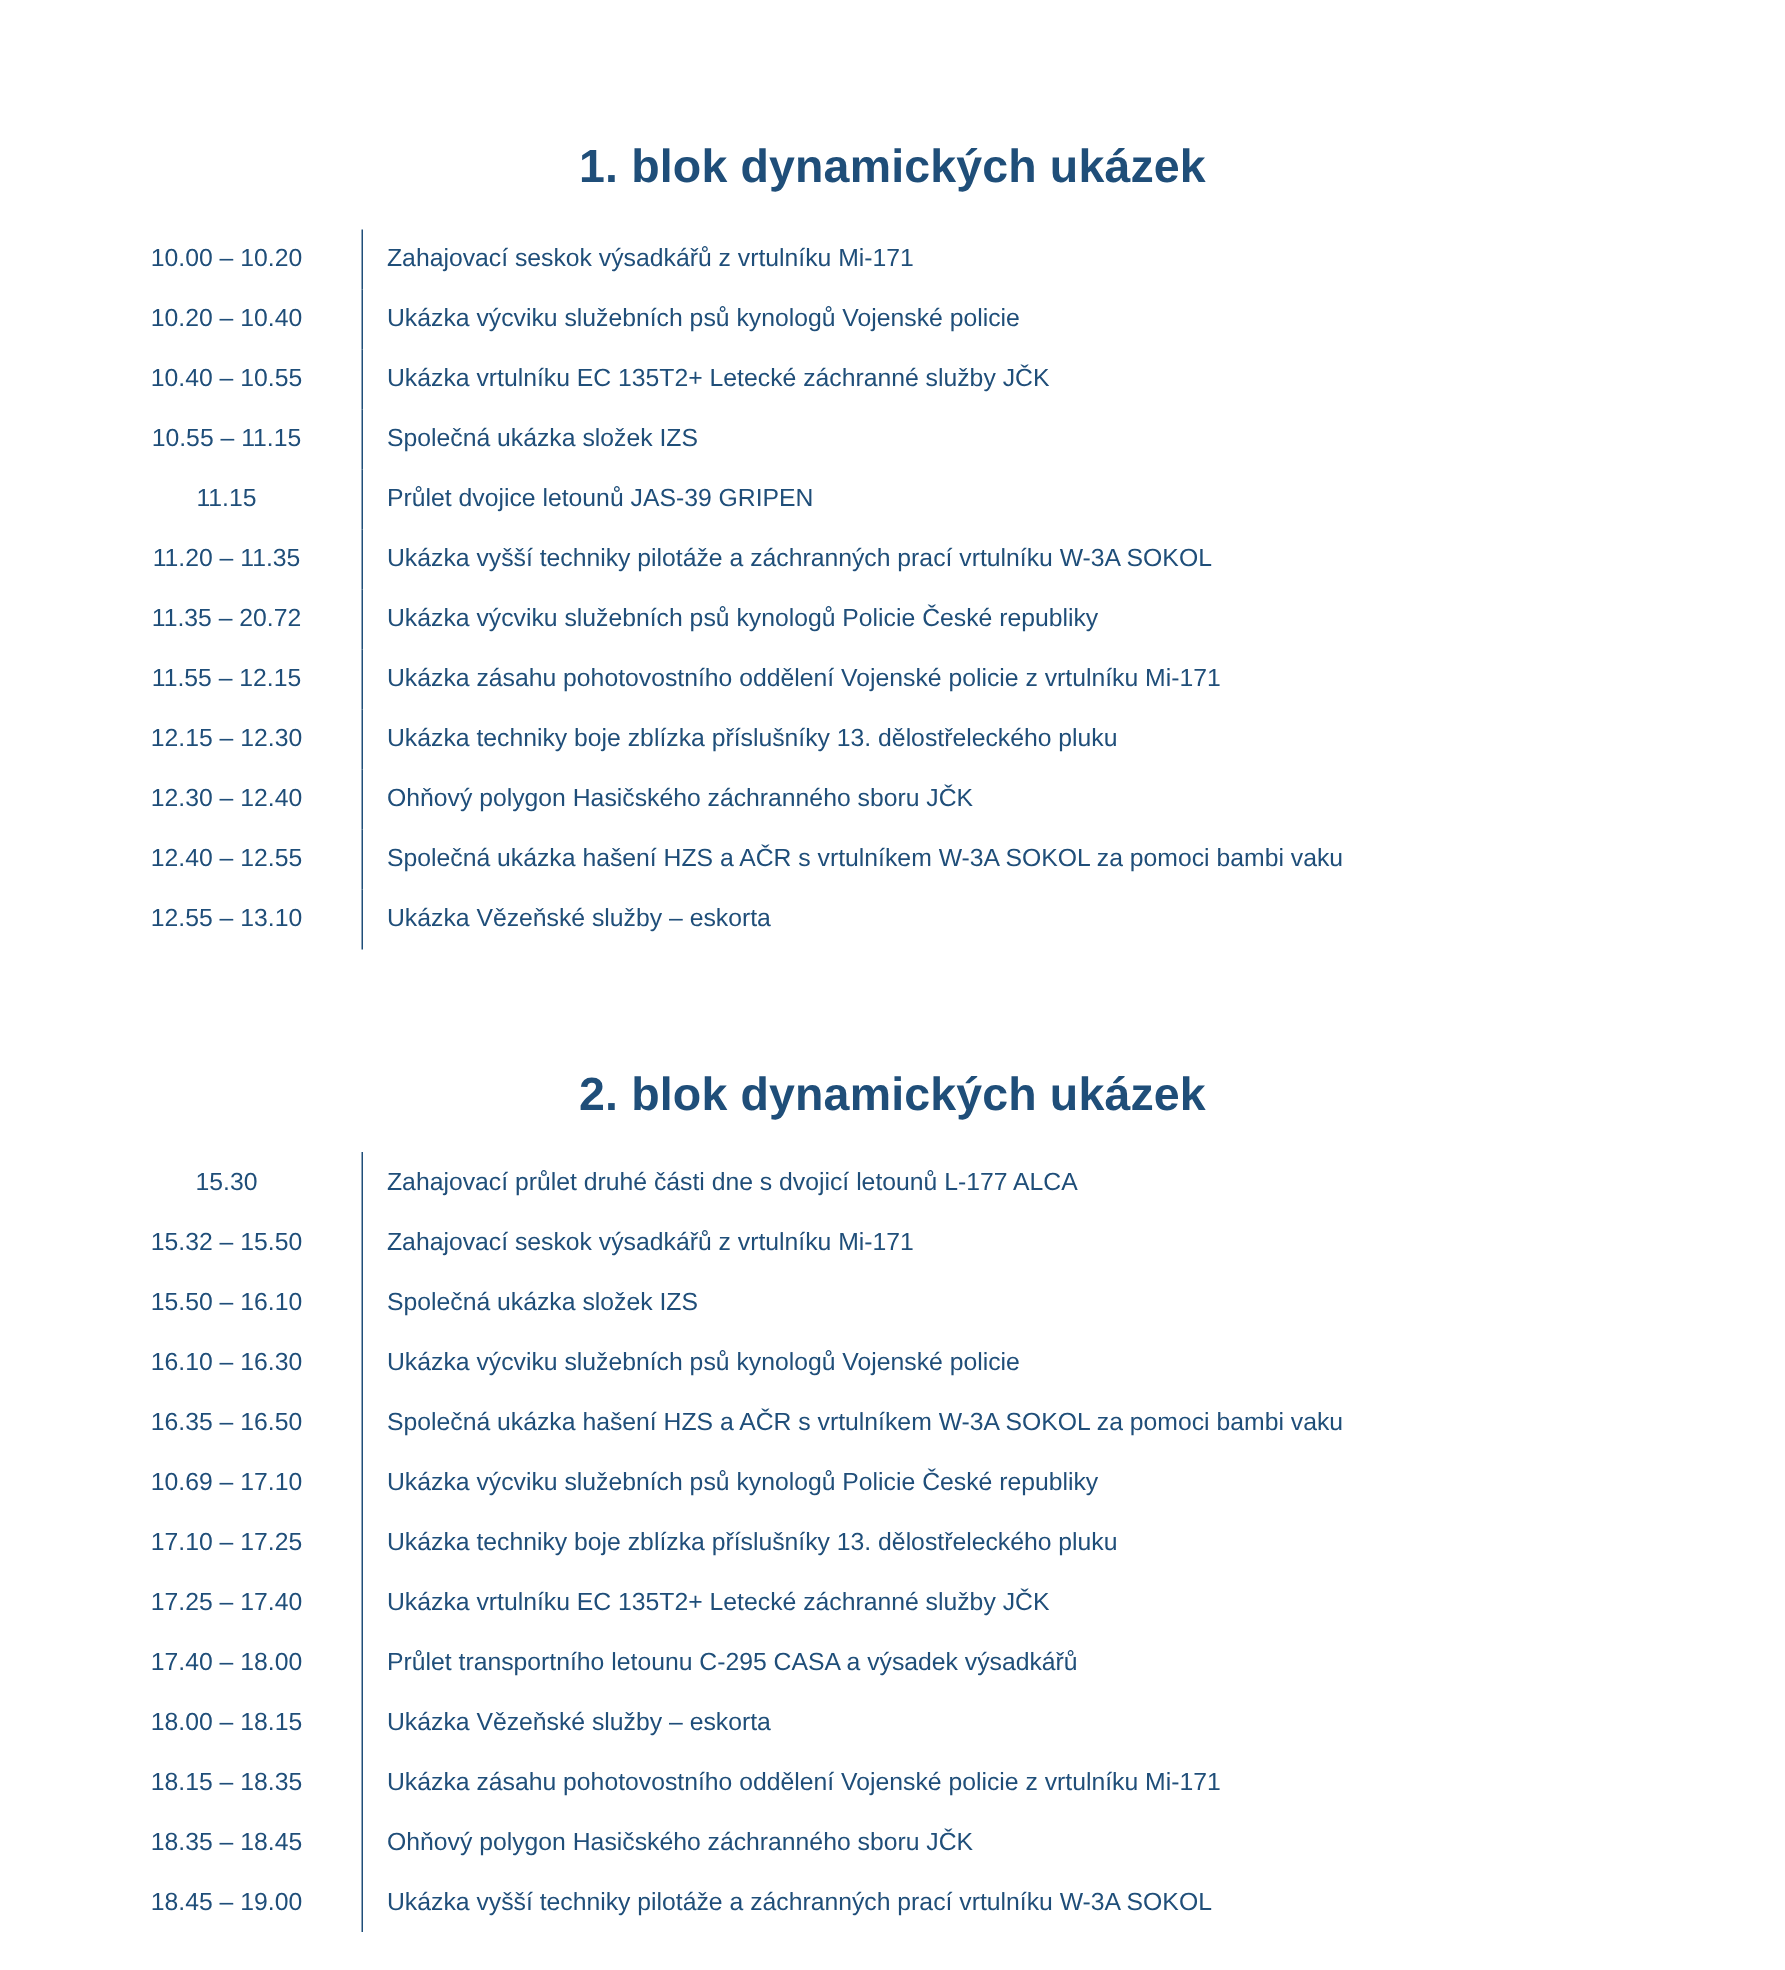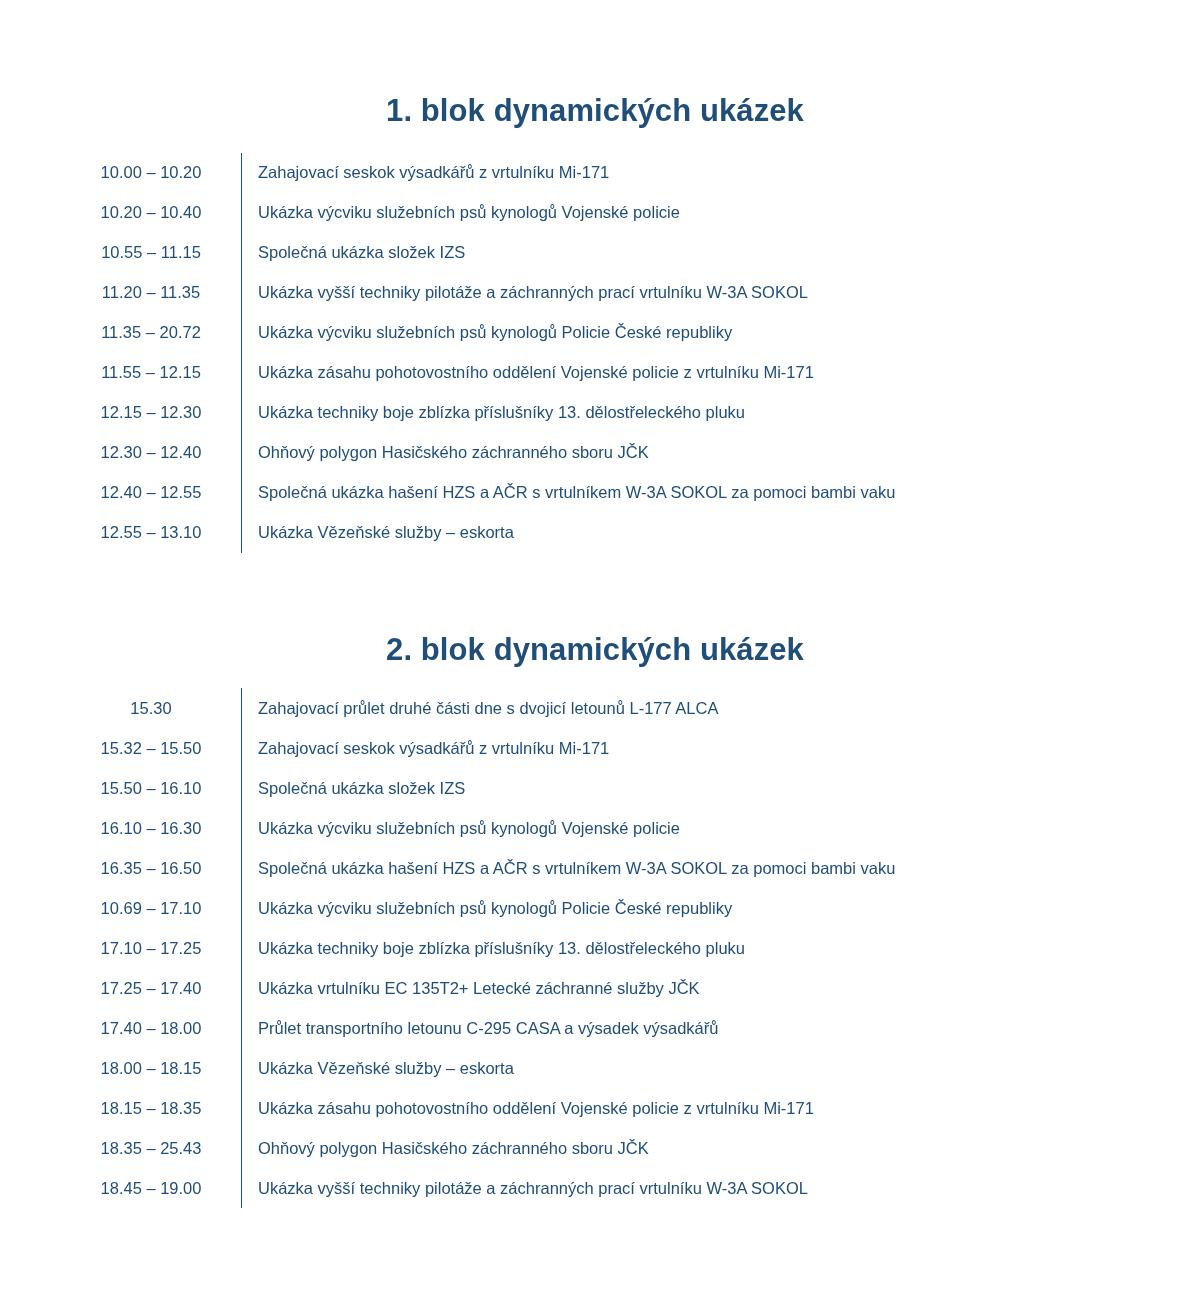--- a/index.html
+++ b/index.html
@@ -82,22 +82,30 @@
       <tbody>
           <tr>
             <td class="time-cell">10.00 – 10.20</td>
             <td class="desc-cell">Zahajovací seskok výsadkářů z vrtulníku Mi-171</td>
           </tr>
           <tr>
             <td class="time-cell">10.20 – 10.40</td>
             <td class="desc-cell">Ukázka výcviku služebních psů kynologů Vojenské policie</td>
           </tr>
           <tr>
+            <td class="time-cell">10.40 – 10.55</td>
+            <td class="desc-cell">Ukázka vrtulníku EC 135T2+ Letecké záchranné služby JČK</td>
+          </tr>
+          <tr>
             <td class="time-cell">10.55 – 11.15</td>
             <td class="desc-cell">Společná ukázka složek IZS</td>
+          </tr>
+          <tr>
+            <td class="time-cell">11.15</td>
+            <td class="desc-cell">Průlet dvojice letounů JAS-39 GRIPEN</td>
           </tr>
           <tr>
             <td class="time-cell">11.20 – 11.35</td>
             <td class="desc-cell">Ukázka vyšší techniky pilotáže a záchranných prací vrtulníku W-3A SOKOL</td>
           </tr>
           <tr>
             <td class="time-cell">11.35 – 20.72</td>
             <td class="desc-cell">Ukázka výcviku služebních psů kynologů Policie České republiky</td>
           </tr>
           <tr>
@@ -166,21 +174,21 @@
           </tr>
           <tr>
             <td class="time-cell">18.00 – 18.15</td>
             <td class="desc-cell">Ukázka Vězeňské služby – eskorta</td>
           </tr>
           <tr>
             <td class="time-cell">18.15 – 18.35</td>
             <td class="desc-cell">Ukázka zásahu pohotovostního oddělení Vojenské policie z vrtulníku Mi-171</td>
           </tr>
           <tr>
-            <td class="time-cell">18.35 – 25.43</td>
+            <td class="time-cell">18.35 – 18.45</td>
             <td class="desc-cell">Ohňový polygon Hasičského záchranného sboru JČK</td>
           </tr>
           <tr>
             <td class="time-cell">18.45 – 19.00</td>
             <td class="desc-cell">Ukázka vyšší techniky pilotáže a záchranných prací vrtulníku W-3A SOKOL</td>
           </tr>
         </tbody>
     </table>
   </section>
 

